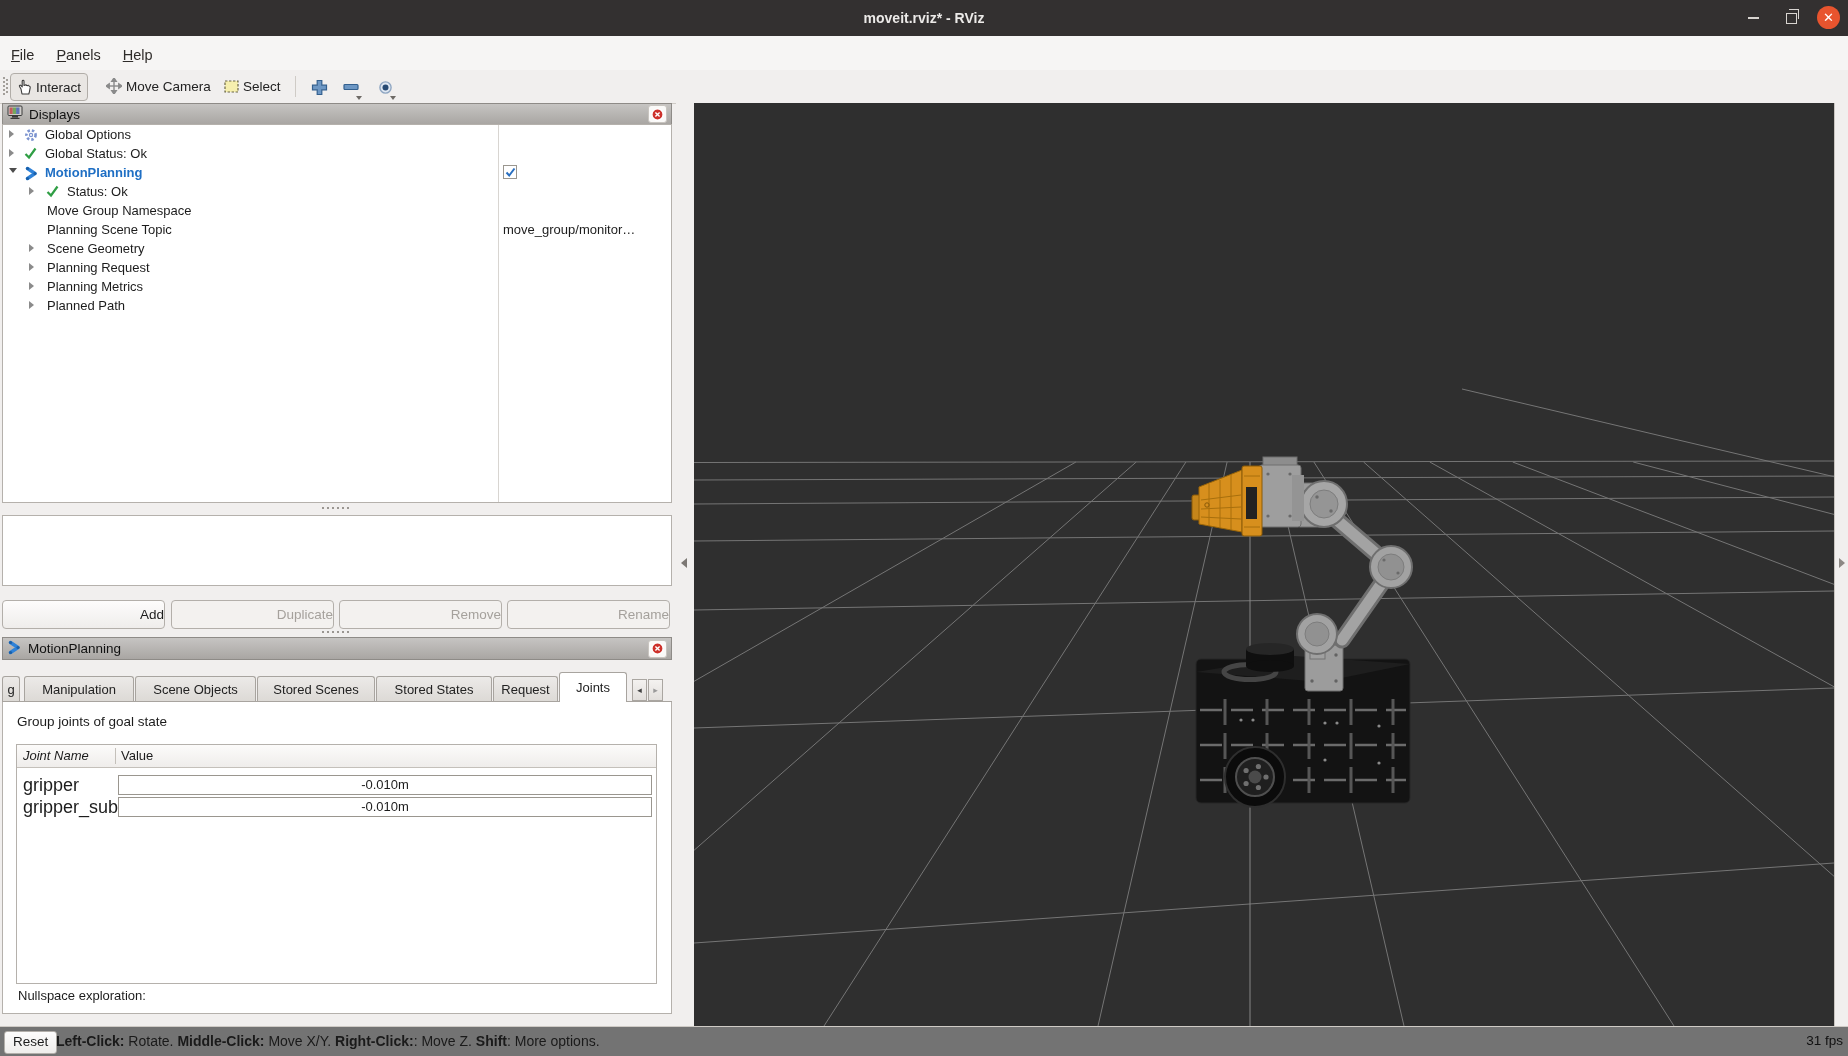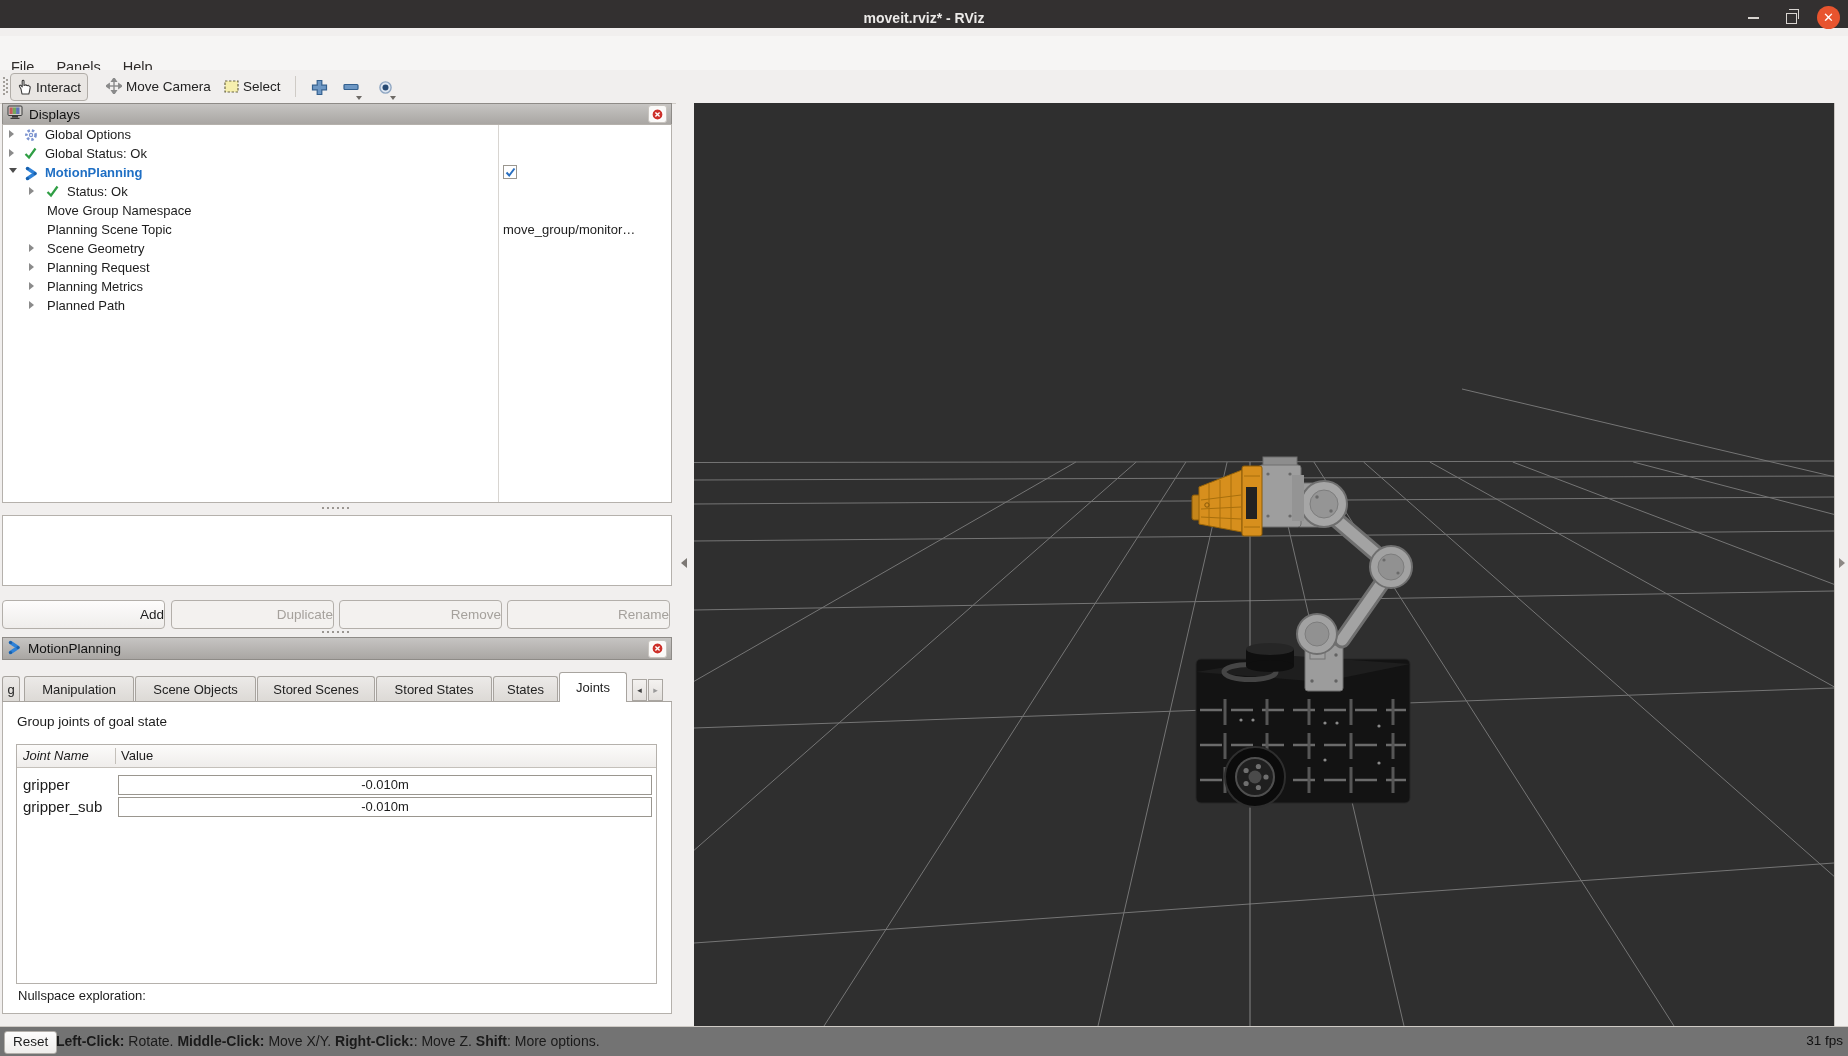--- a/index.html
+++ b/index.html
@@ -1,29 +1,29 @@
 <!DOCTYPE html>
 <html><head>
 <meta charset="utf-8">
 <style>
   html,body{margin:0;padding:0;background:#555;}
   .app{position:relative;width:1848px;height:1056px;background:#f1efee;overflow:hidden;
        font-family:"Liberation Sans","DejaVu Sans",sans-serif;font-size:13px;color:#1c1c1c;}
   
-  .titlebar{position:absolute;left:0;top:0;width:1848px;height:28px;background:#333030;}
+  .titlebar{position:absolute;left:0;top:0;width:1848px;height:36px;background:#333030;}
   .titlebar .title{position:absolute;left:0;right:0;top:0;height:36px;line-height:36px;text-align:center;
        color:#eceae8;font-weight:bold;font-size:14px;}
   .winbtn{position:absolute;top:7px;width:22px;height:22px;display:flex;align-items:center;justify-content:center;}
   .wb-min{right:84px;} .wb-min i{display:block;width:11px;height:2px;background:#d8d4d0;}
   .wb-res{right:46px;} .wb-res i{display:block;width:9px;height:9px;border:1.5px solid #d8d4d0;position:relative;}
   .wb-res i:before{content:"";position:absolute;left:2px;top:-4.5px;width:9px;height:9px;border-top:1.5px solid #d8d4d0;border-right:1.5px solid #d8d4d0;}
   .wb-close{right:8px;width:23px;height:23px;top:6px;background:#e8542e;border-radius:50%;color:#fff;font-size:13px;line-height:23px;text-align:center;font-weight:bold;}
   
   .menubar{position:absolute;left:0;top:36px;width:1848px;height:34px;background:#f6f5f4;}
-  .menubar .mi{display:inline-block;padding:14px 11px;line-height:34px;font-size:14.5px;color:#2e2b29;}
+  .menubar .mi{display:inline-block;padding:2px 11px;line-height:34px;font-size:14.5px;color:#2e2b29;}
   .menubar .mi u{text-decoration:underline;}
   
   .toolbar{position:absolute;left:0;top:70px;width:1848px;height:33px;background:#f1efee;border-bottom:1px solid #cfcbc6;}
   .tb-handle{position:absolute;left:3px;top:7px;width:2px;height:2px;background:#a39f9a;
      box-shadow:0 4px #a39f9a,0 8px #a39f9a,0 12px #a39f9a,0 16px #a39f9a,3px 2px #a39f9a,3px 6px #a39f9a,3px 10px #a39f9a,3px 14px #a39f9a;}
   .tool{position:absolute;top:3px;height:26px;display:flex;align-items:center;gap:4px;padding:0 6px;border-radius:4px;}
   .tool.pressed{background:#e9e6e3;border:1px solid #b1ada8;top:3px;}
   .tool .lbl{font-size:13.5px;color:#222;}
   .tb-sep{position:absolute;left:295px;top:6px;width:1px;height:21px;background:#cfcbc6;}
   .zoomtool{position:absolute;top:6px;width:22px;height:22px;display:flex;align-items:center;justify-content:center;}
@@ -63,21 +63,21 @@
        background:linear-gradient(#eceae8,#dcd9d5);border:1px solid #a8a49f;border-bottom:none;border-radius:3px 3px 0 0;box-sizing:border-box;overflow:hidden;}
   .tab.active{height:30px;line-height:30px;background:#fff;z-index:2;}
   .tabarrow{position:absolute;bottom:1px;width:15px;height:22px;background:linear-gradient(#f4f2f0,#e2dfdc);
        border:1px solid #aaa6a1;box-sizing:border-box;display:flex;align-items:center;justify-content:center;font-size:9px;}
   
   .jtable{position:absolute;left:16px;top:744px;width:641px;height:240px;background:#fff;border:1px solid #b5b1ac;box-sizing:border-box;}
   .jt-head{position:absolute;left:0;top:0;right:0;height:22px;background:linear-gradient(#fcfbfa,#efedeb);border-bottom:1px solid #c4c0ba;}
   .jt-head .h1{position:absolute;left:6px;top:0;line-height:22px;font-style:italic;}
   .jt-head .h2{position:absolute;left:104px;top:0;line-height:22px;}
   .jt-head .hsep{position:absolute;left:98px;top:3px;bottom:3px;width:1px;background:#c4c0ba;}
-  .jrow-name{position:absolute;left:6px;font-size:15px;line-height:20px;}
+  .jrow-name{position:absolute;left:6px;font-size:18px;line-height:20px;}
   .jval{position:absolute;left:101px;width:534px;height:20px;background:#fff;border:1px solid #9a968f;box-sizing:border-box;
         text-align:center;line-height:18px;font-size:13px;}
   .nullspace{position:absolute;left:18px;top:988px;font-size:13px;color:#1c1c1c;}
   
   .vsplit{position:absolute;left:676px;top:103px;width:18px;height:923px;background:#f1efee;}
   .vsplit .arr{position:absolute;left:5px;top:455px;width:0;height:0;border-right:6px solid #7c7874;border-top:5px solid transparent;border-bottom:5px solid transparent;}
   .rstrip{position:absolute;left:1834px;top:103px;width:14px;height:923px;background:#f1efee;border-left:1px solid #c9c5c0;box-sizing:border-box;}
   .rstrip .arr{position:absolute;left:4px;top:455px;width:0;height:0;border-left:6px solid #8c8884;border-top:5px solid transparent;border-bottom:5px solid transparent;}
   .viewport{position:absolute;left:694px;top:103px;width:1140px;height:923px;background:#2f2f2f;overflow:hidden;}
   
@@ -290,21 +290,21 @@
           <path d="M4.4 4.4 L8.6 8.6 M8.6 4.4 L4.4 8.6" stroke="#fff" stroke-width="1.4"></path>
         </svg>
       </span>
   </div>
   <div class="tabbar" id="tabbar">
       <div class="tab" style="left: 0px; width: 18px;">g</div>
       <div class="tab" style="left: 22px; width: 110px;">Manipulation</div>
       <div class="tab" style="left: 133px; width: 121px;">Scene Objects</div>
       <div class="tab" style="left: 255px; width: 118px;">Stored Scenes</div>
       <div class="tab" style="left: 374px; width: 116px;">Stored States</div>
-      <div class="tab" style="left: 491px; width: 65px;">States</div>
+      <div class="tab" style="left: 491px; width: 65px;">Request</div>
       <div class="tab active" style="left: 557px; width: 68px;">Joints</div>
       <div class="tabarrow" style="left: 630px; color: rgb(68, 68, 68);">◂</div>
       <div class="tabarrow" style="left: 646px; color: rgb(153, 153, 153);">▸</div>
     </div>
   <div class="whitebox" style="left:2px;top:702px;width:670px;height:312px;border-top:none;">
     <div style="position:absolute;left:14px;top:12px;font-size:13.5px;">Group joints of goal state</div>
   </div>
   <div class="jtable">
     <div class="jt-head">
       <span class="h1">Joint Name</span>

